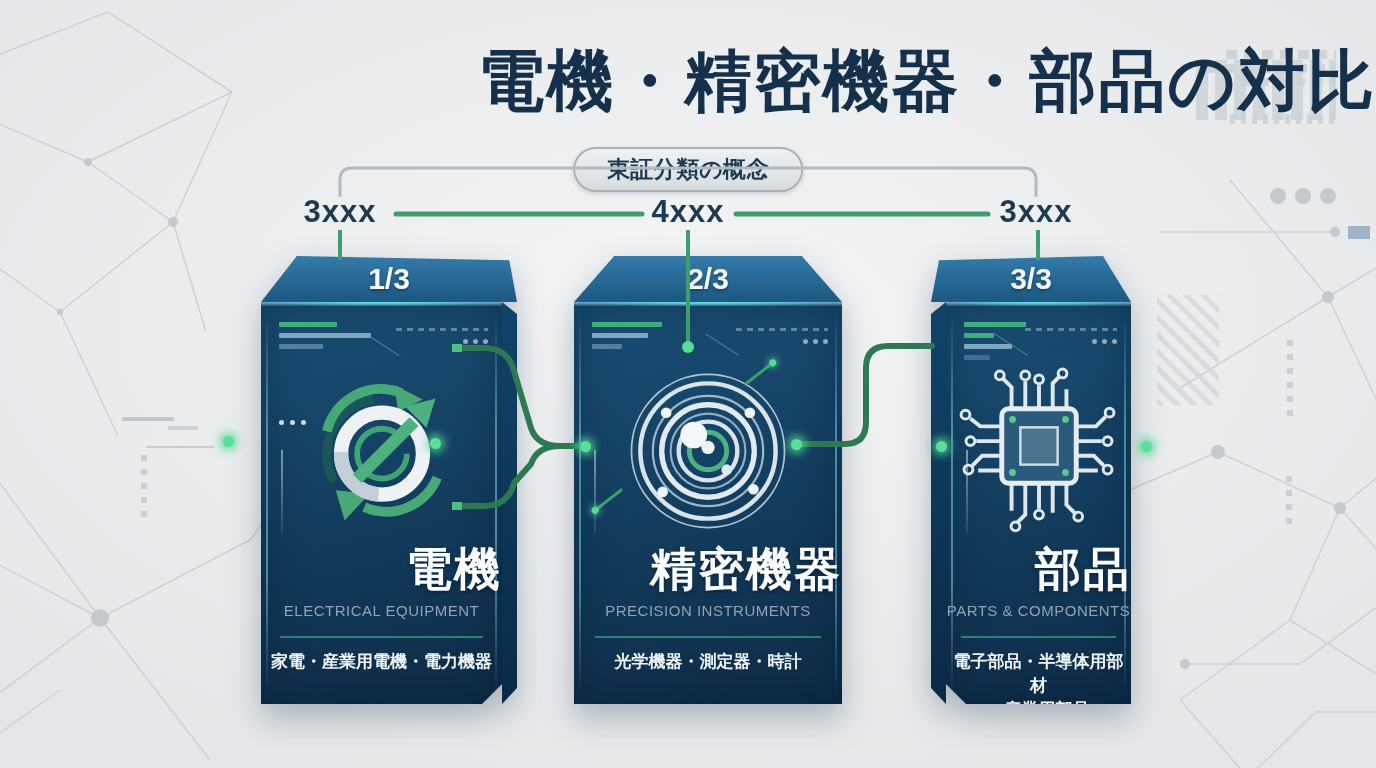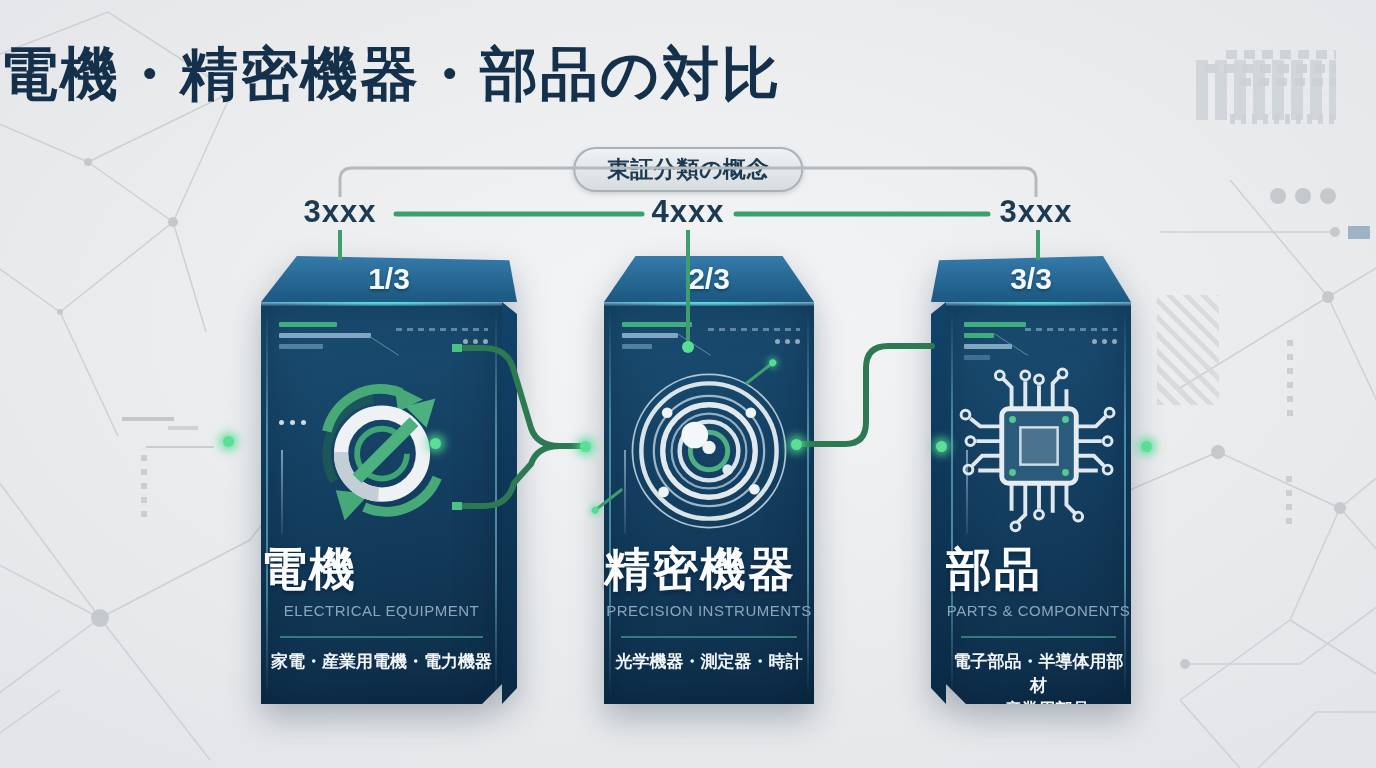--- a/index.html
+++ b/index.html
@@ -30,22 +30,22 @@
   .dotcol{position:absolute;width:6px;z-index:0;background:repeating-linear-gradient(0deg,#c7ccd1 0 6px,transparent 6px 14px);opacity:.9;}
   .dotcol.c1{left:1287px;top:338px;height:78px;}
   .dotcol.c2{left:1286px;top:472px;height:52px;}
   .dotcol.c3{left:141px;top:455px;height:62px;}
   .barsm{position:absolute;height:4px;background:#c3c8cd;z-index:0;}
   .barsm.b1{left:122px;top:417px;width:52px;}
   .barsm.b2{left:168px;top:426px;width:30px;background:#cdd2d6;}
   .barsm.b3{left:146px;top:446px;width:68px;height:2px;background:#c9cdd2;}
 
   .title{
-    position:absolute;left:0;top:36px;width:100%;text-align:left;z-index:3;
-    font-size:58px;font-weight:900;color:#14304a;letter-spacing:2px;
+    position:absolute;left:0;top:36px;width:100%;text-align:right;z-index:3;
+    font-size:67px;font-weight:900;color:#14304a;letter-spacing:2px;
   }
   .pill{
     position:absolute;left:50%;top:147px;transform:translateX(-50%);z-index:3;
     background:linear-gradient(180deg,#eff2f4,#d7dcdf);
     border:2px solid #aab2b8;border-radius:24px;
     padding:5px 32px;font-size:23px;font-weight:800;color:#1c3a52;
     box-shadow:0 2px 5px rgba(40,60,80,.18);
   }
   .code{
     position:absolute;top:194px;transform:translateX(-50%);z-index:3;
@@ -53,21 +53,21 @@
   }
   .code.c1{left:340px;}
   .code.c2{left:688px;}
   .code.c3{left:1036px;}
 
   .connectors{position:absolute;inset:0;z-index:4;pointer-events:none;}
 
   
   .card{position:absolute;top:256px;z-index:2;filter:drop-shadow(0 14px 16px rgba(30,50,70,.30));}
   .card.k1{left:216px;width:256px;padding-left:45px;}
-  .card.k2{left:604px;width:210px;}
+  .card.k2{left:574px;width:268px;}
   .card.k3{left:915px;width:200px;padding-left:16px;}
   .card-top{
     position:relative;height:46px;
     background:linear-gradient(180deg,#347aa9 0%,#1d5b85 90%);
     display:flex;align-items:center;justify-content:center;
     color:#f4f8fa;font-weight:800;font-size:30px;text-shadow:0 2px 3px rgba(0,20,40,.4);
   }
   .k1 .card-top{clip-path:polygon(14% 0,97% 9%,100% 100%,0 100%);}
   .k2 .card-top{clip-path:polygon(15% 0,85% 0,100% 100%,0 100%);}
   .k3 .card-top{clip-path:polygon(4% 9%,86% 0,100% 100%,0 100%);}
@@ -105,21 +105,21 @@
   .micro .dotrow i{width:5px;height:5px;border-radius:50%;background:#8fa9bd;}
   .micro::after{content:"";position:absolute;left:-34px;top:16px;width:40px;height:1px;background:#7c9cb5;transform:rotate(33deg);opacity:.7;}
   .vline{position:absolute;left:20px;top:148px;width:2px;height:84px;
     background:linear-gradient(180deg,#7c9cb5,rgba(124,156,181,.15));}
   .minidots{position:absolute;left:18px;top:118px;display:flex;gap:6px;}
   .minidots i{width:5px;height:5px;border-radius:50%;background:#cfdae2;}
 
   .icon{position:absolute;left:50%;top:58px;transform:translateX(-50%);width:178px;height:182px;}
   .k3 .icon{top:46px;width:196px;height:196px;}
 
-  .card-ja{position:absolute;left:0;right:0;top:244px;text-align:left;
+  .card-ja{position:absolute;left:0;right:0;top:244px;text-align:right;
     color:#fafcfd;font-size:46px;font-weight:900;line-height:1;letter-spacing:2px;
     text-shadow:0 2px 4px rgba(0,15,35,.5);}
   .card-en{position:absolute;left:0;right:0;top:300px;text-align:center;
     color:#8ea6ba;font-size:15px;font-weight:400;letter-spacing:.5px;}
   .card-divider{position:absolute;left:8%;right:8%;top:334px;height:2px;background:#2f7f78;}
   .card-desc{position:absolute;left:4px;right:4px;top:348px;text-align:center;
     color:#f2f6f9;font-size:17px;font-weight:700;line-height:1.4;white-space:pre-line;}
 
   .glow-dot{position:absolute;width:11px;height:11px;border-radius:50%;z-index:5;
     background:#5ae096;box-shadow:0 0 9px 4px rgba(80,220,150,.75);}

